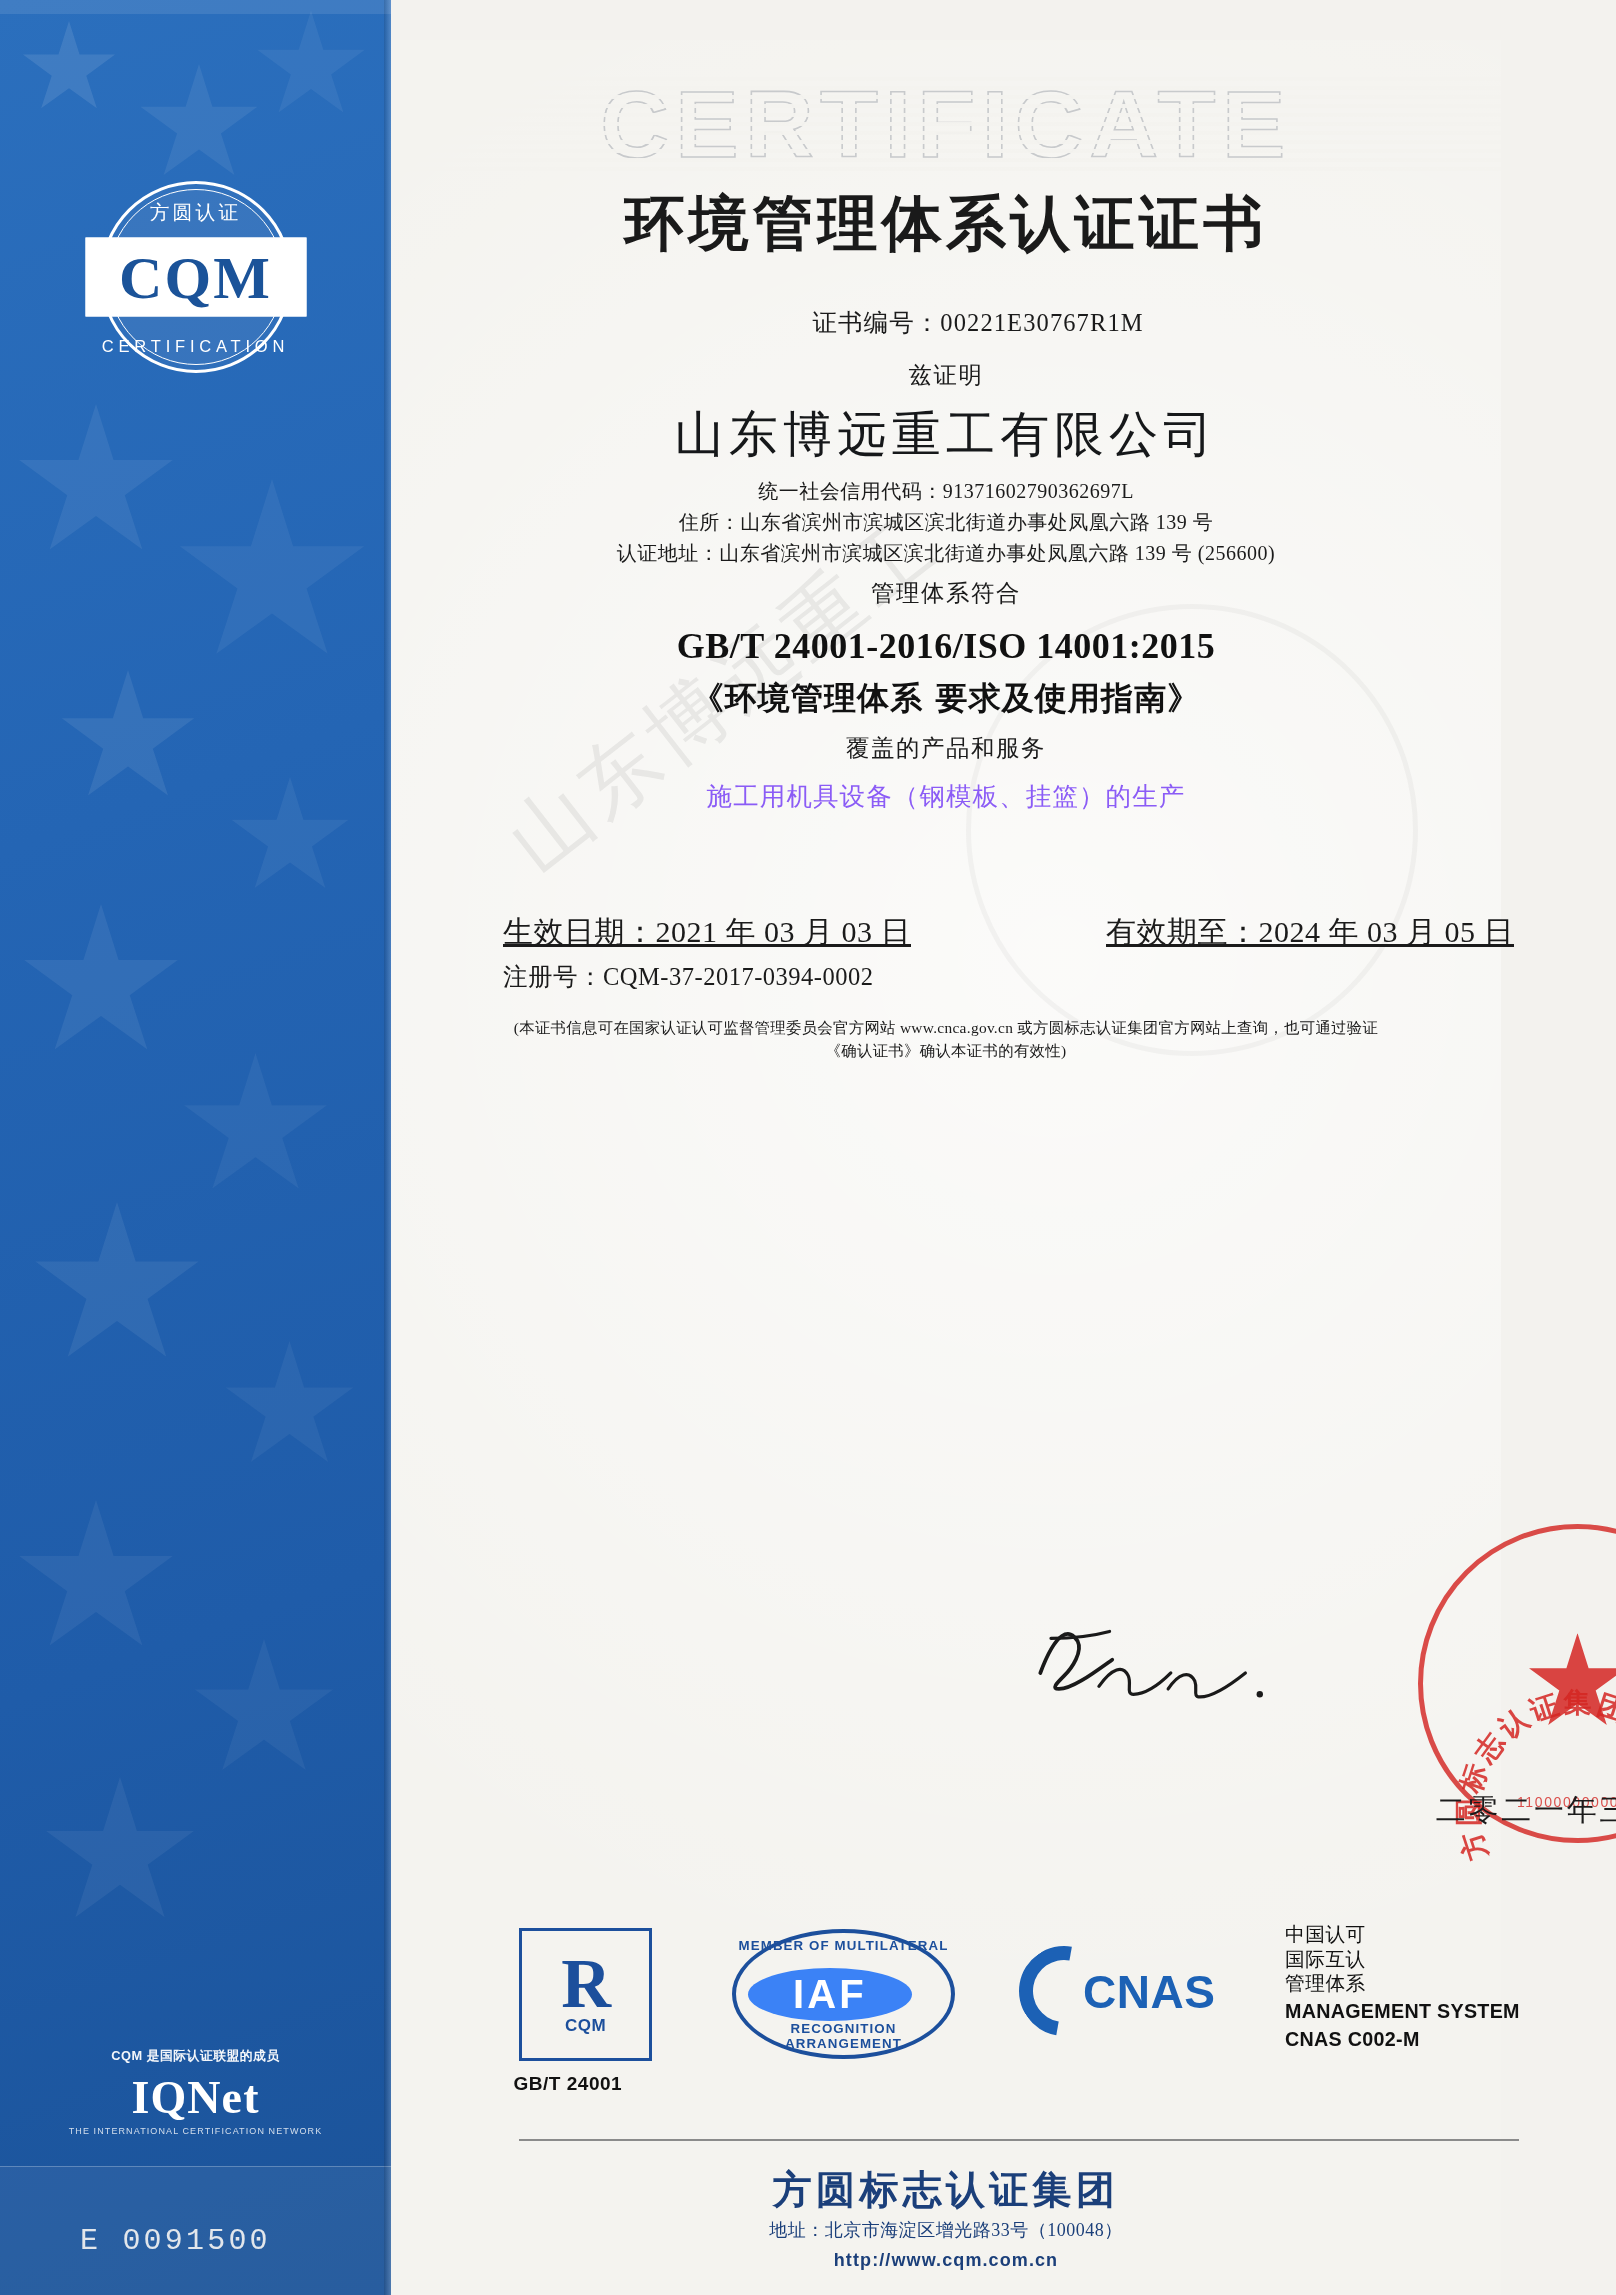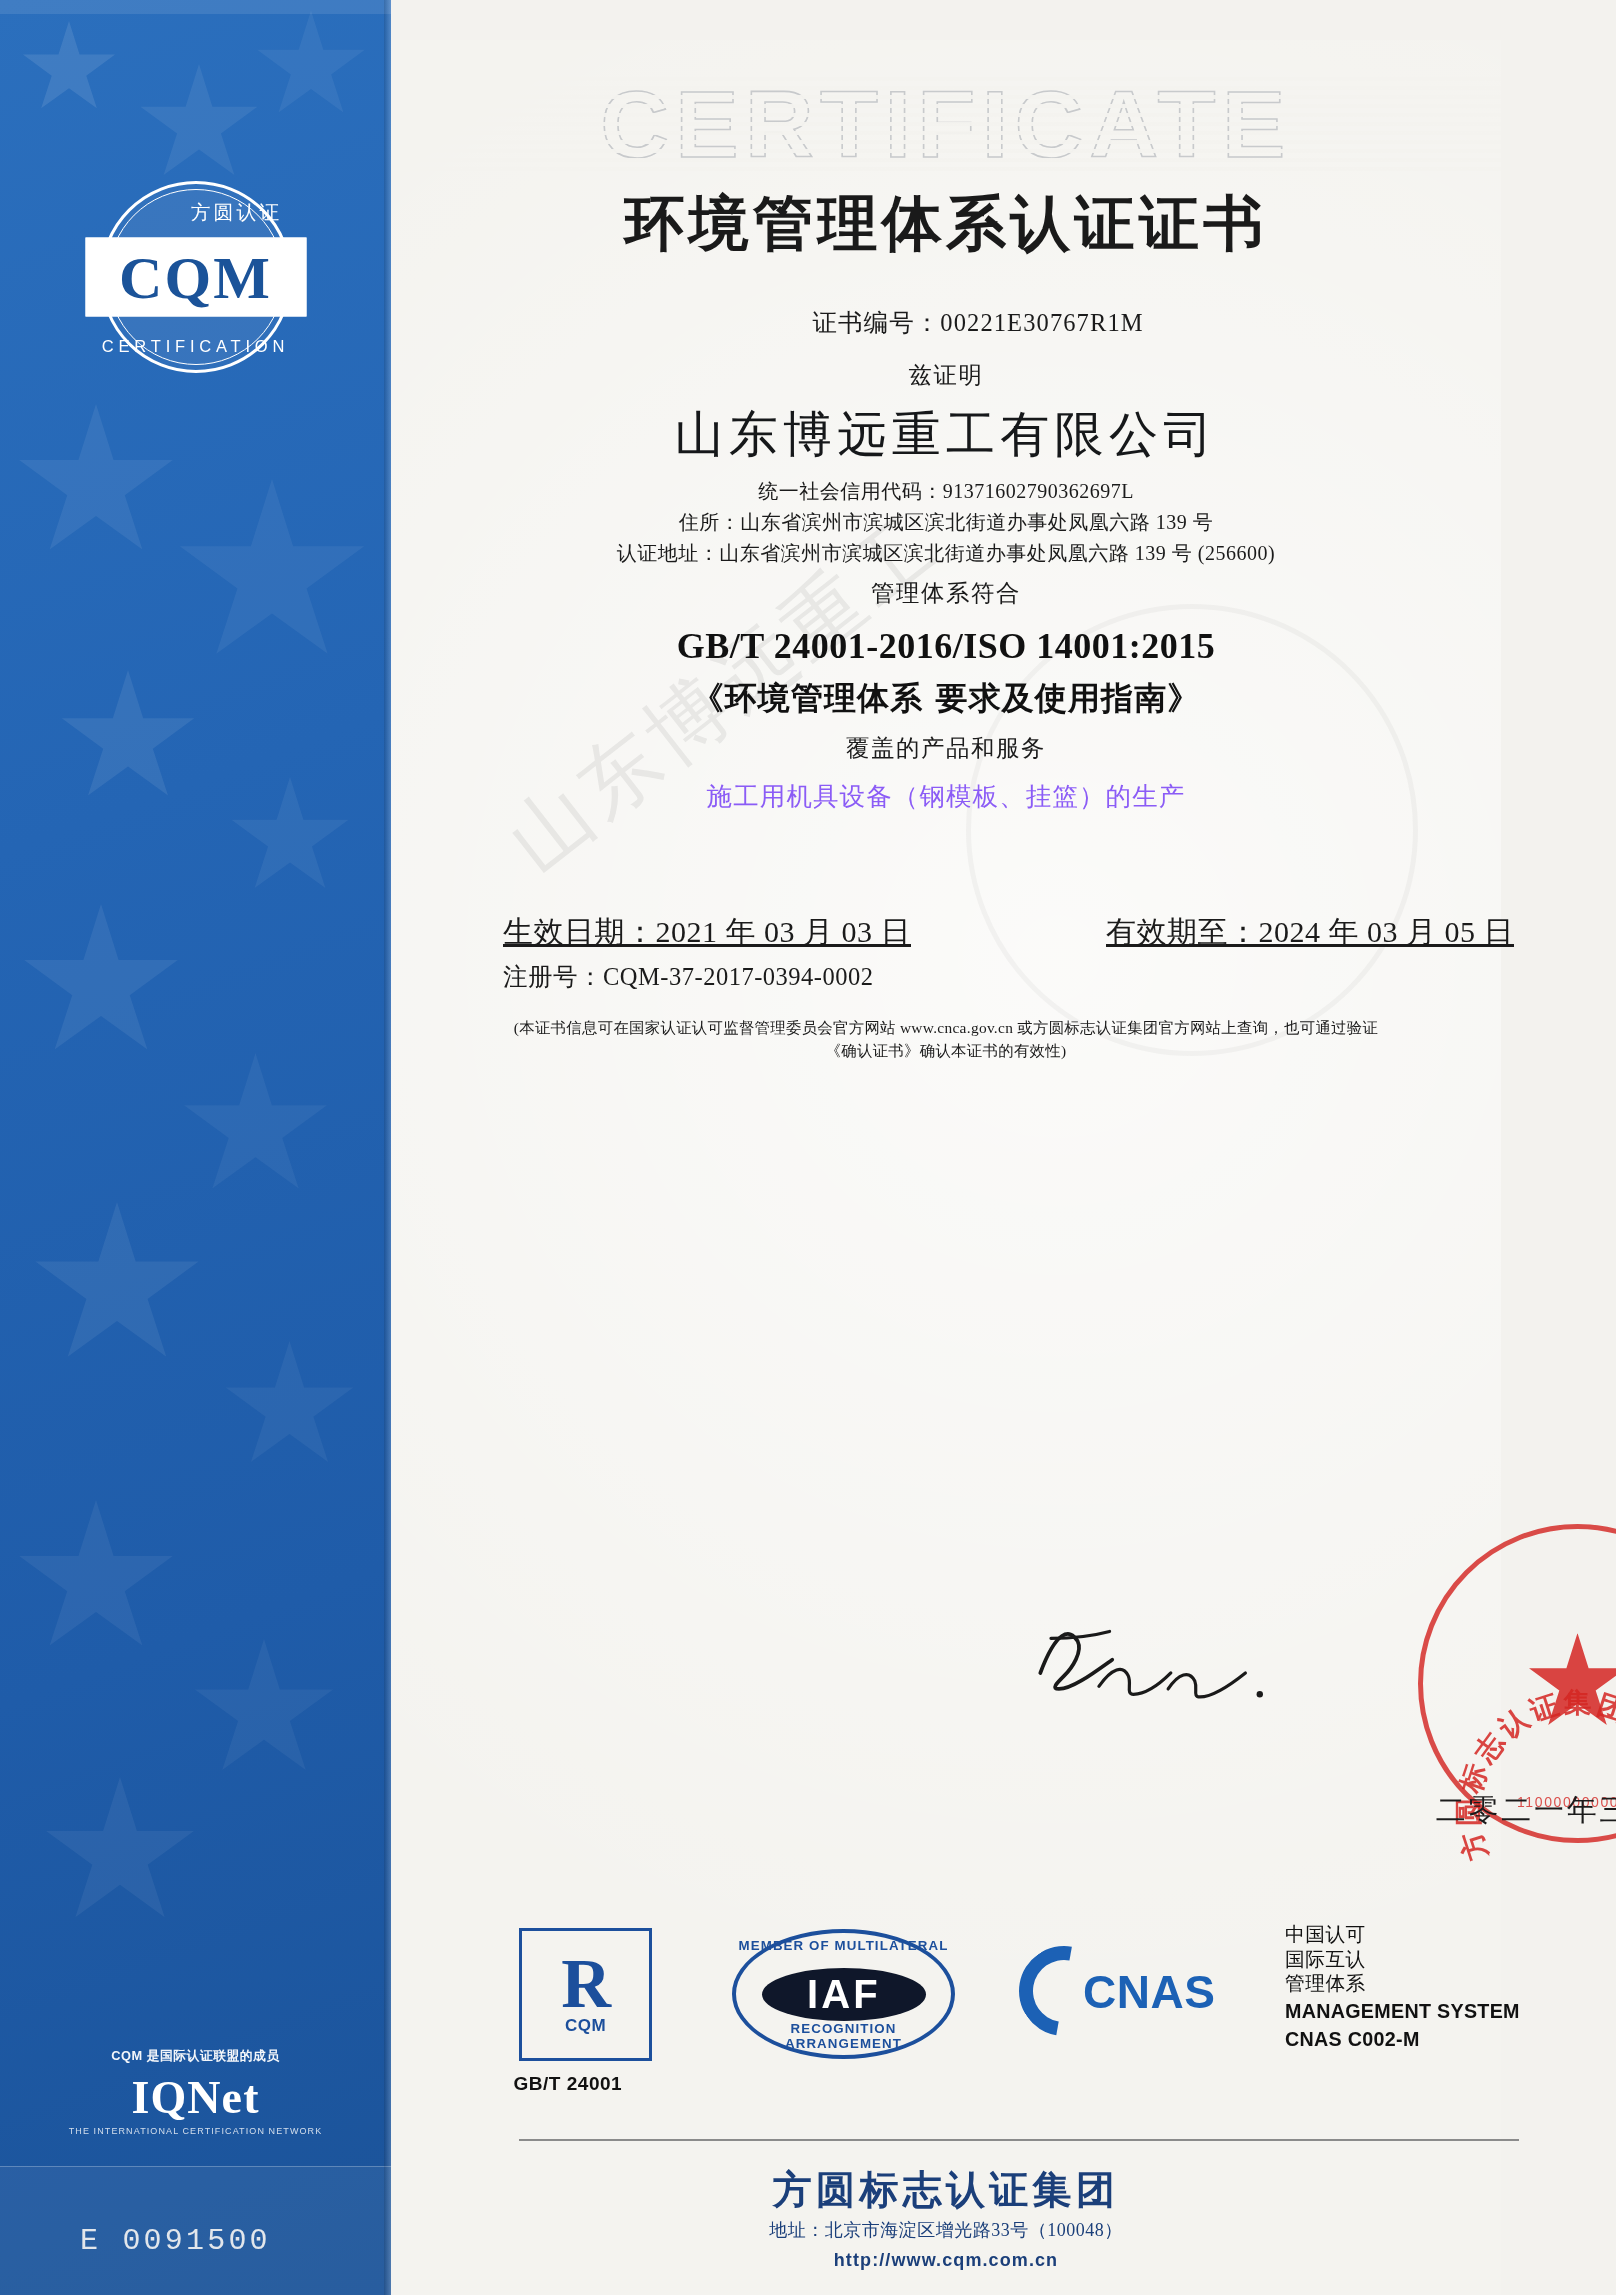--- a/index.html
+++ b/index.html
@@ -109,21 +109,20 @@
   .cqm-top-text {
     position: absolute;
     left: 50%;
     top: 23.4px;
     transform: translateX(-50%);
     color: #ffffff;
     font-size: 19.7px;
     letter-spacing: 3.2px;
     white-space: nowrap;
     font-family: "Liberation Sans", sans-serif;
-    margin-left: 41px;
   }
   .cqm-bottom-text {
     position: absolute;
     left: 50%;
     bottom: 22.3px;
     transform: translateX(-50%);
     color: #ffffff;
     font-size: 16.5px;
     letter-spacing: 4.8px;
     white-space: nowrap;
@@ -533,26 +532,26 @@
   }
   .iaf-ellipse {
     position: absolute;
     inset: 0;
     border-radius: 50%;
     border: 4.3px solid #1c4f9c;
     box-sizing: border-box;
   }
   .iaf-inner {
     position: absolute;
-    left: 30px;
+    left: 16px;
     top: 39px;
     width: 164px;
     height: 53px;
     border-radius: 50%;
-    background: #0f172a;
+    background: #3b82f6;
     display: flex;
     align-items: center;
     justify-content: center;
   }
   .iaf-text {
     font-family: "Liberation Sans", sans-serif;
     font-weight: bold;
     font-size: 40px;
     color: #ffffff;
     letter-spacing: 3.2px;

